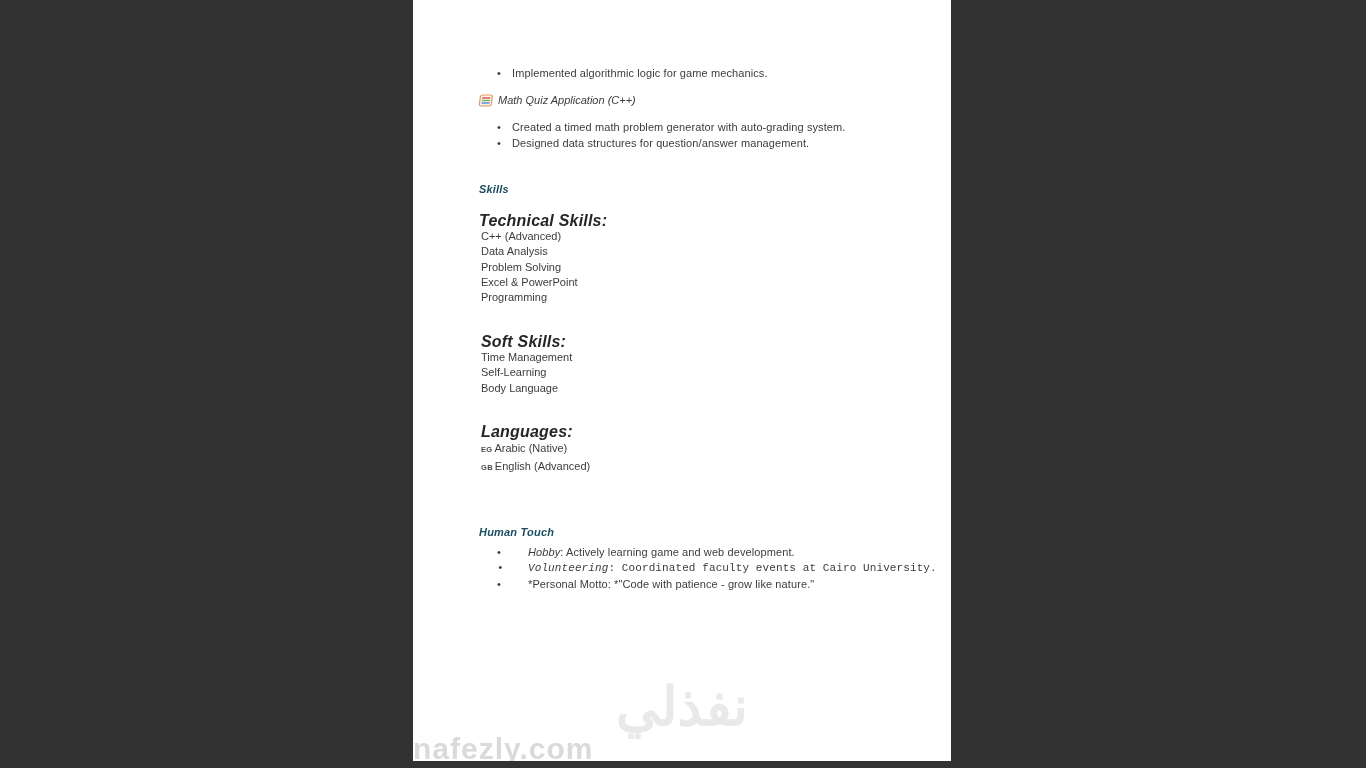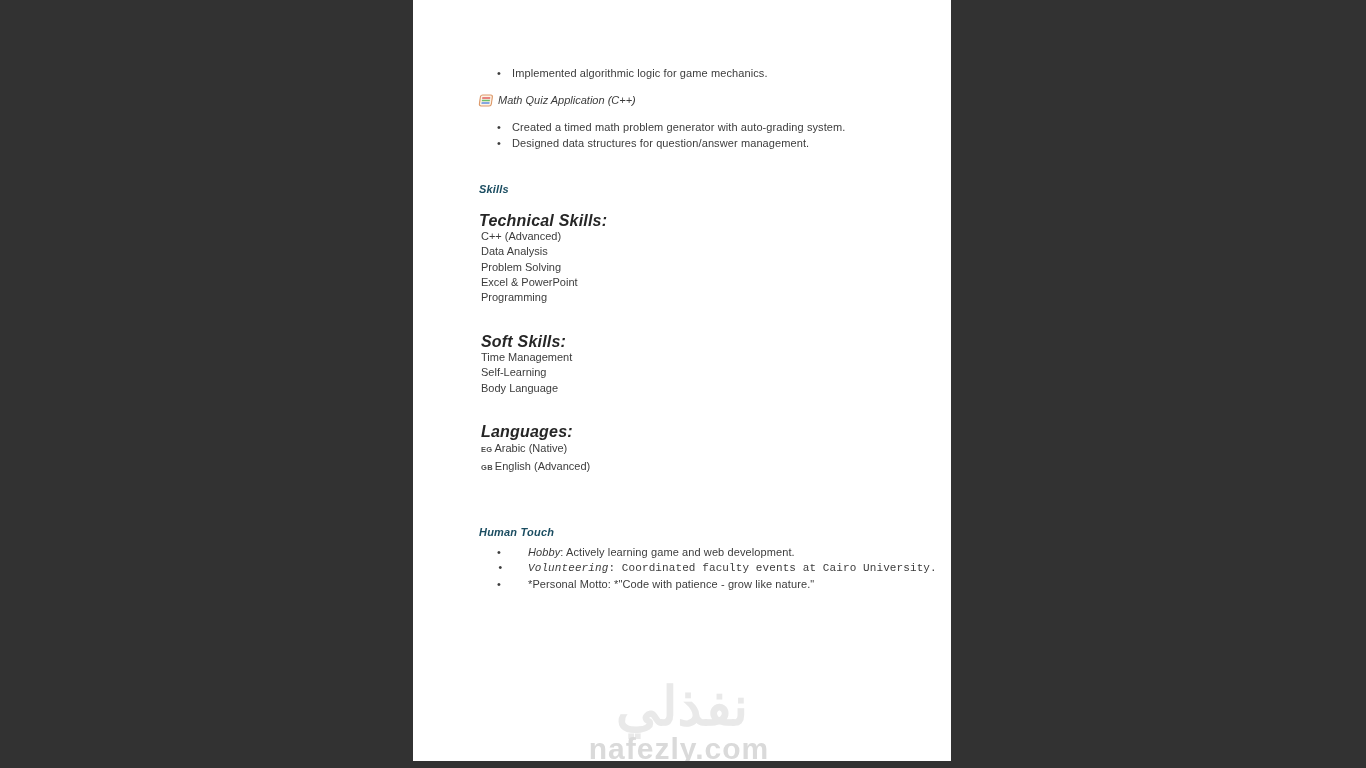--- a/index.html
+++ b/index.html
@@ -107,21 +107,20 @@
     width: 538px;
     text-align: center;
     font-size: 54px;
     font-weight: bold;
     color: #e9e9e9;
     line-height: 56px;
     user-select: none;
   }
   .watermark-domain {
     width: 532px;
-    text-align: center;
     font-size: 30px;
     font-weight: bold;
     color: #dadada;
     letter-spacing: 1px;
     line-height: 32px;
     user-select: none;
   }
 </style>
 </head>
 <body>

